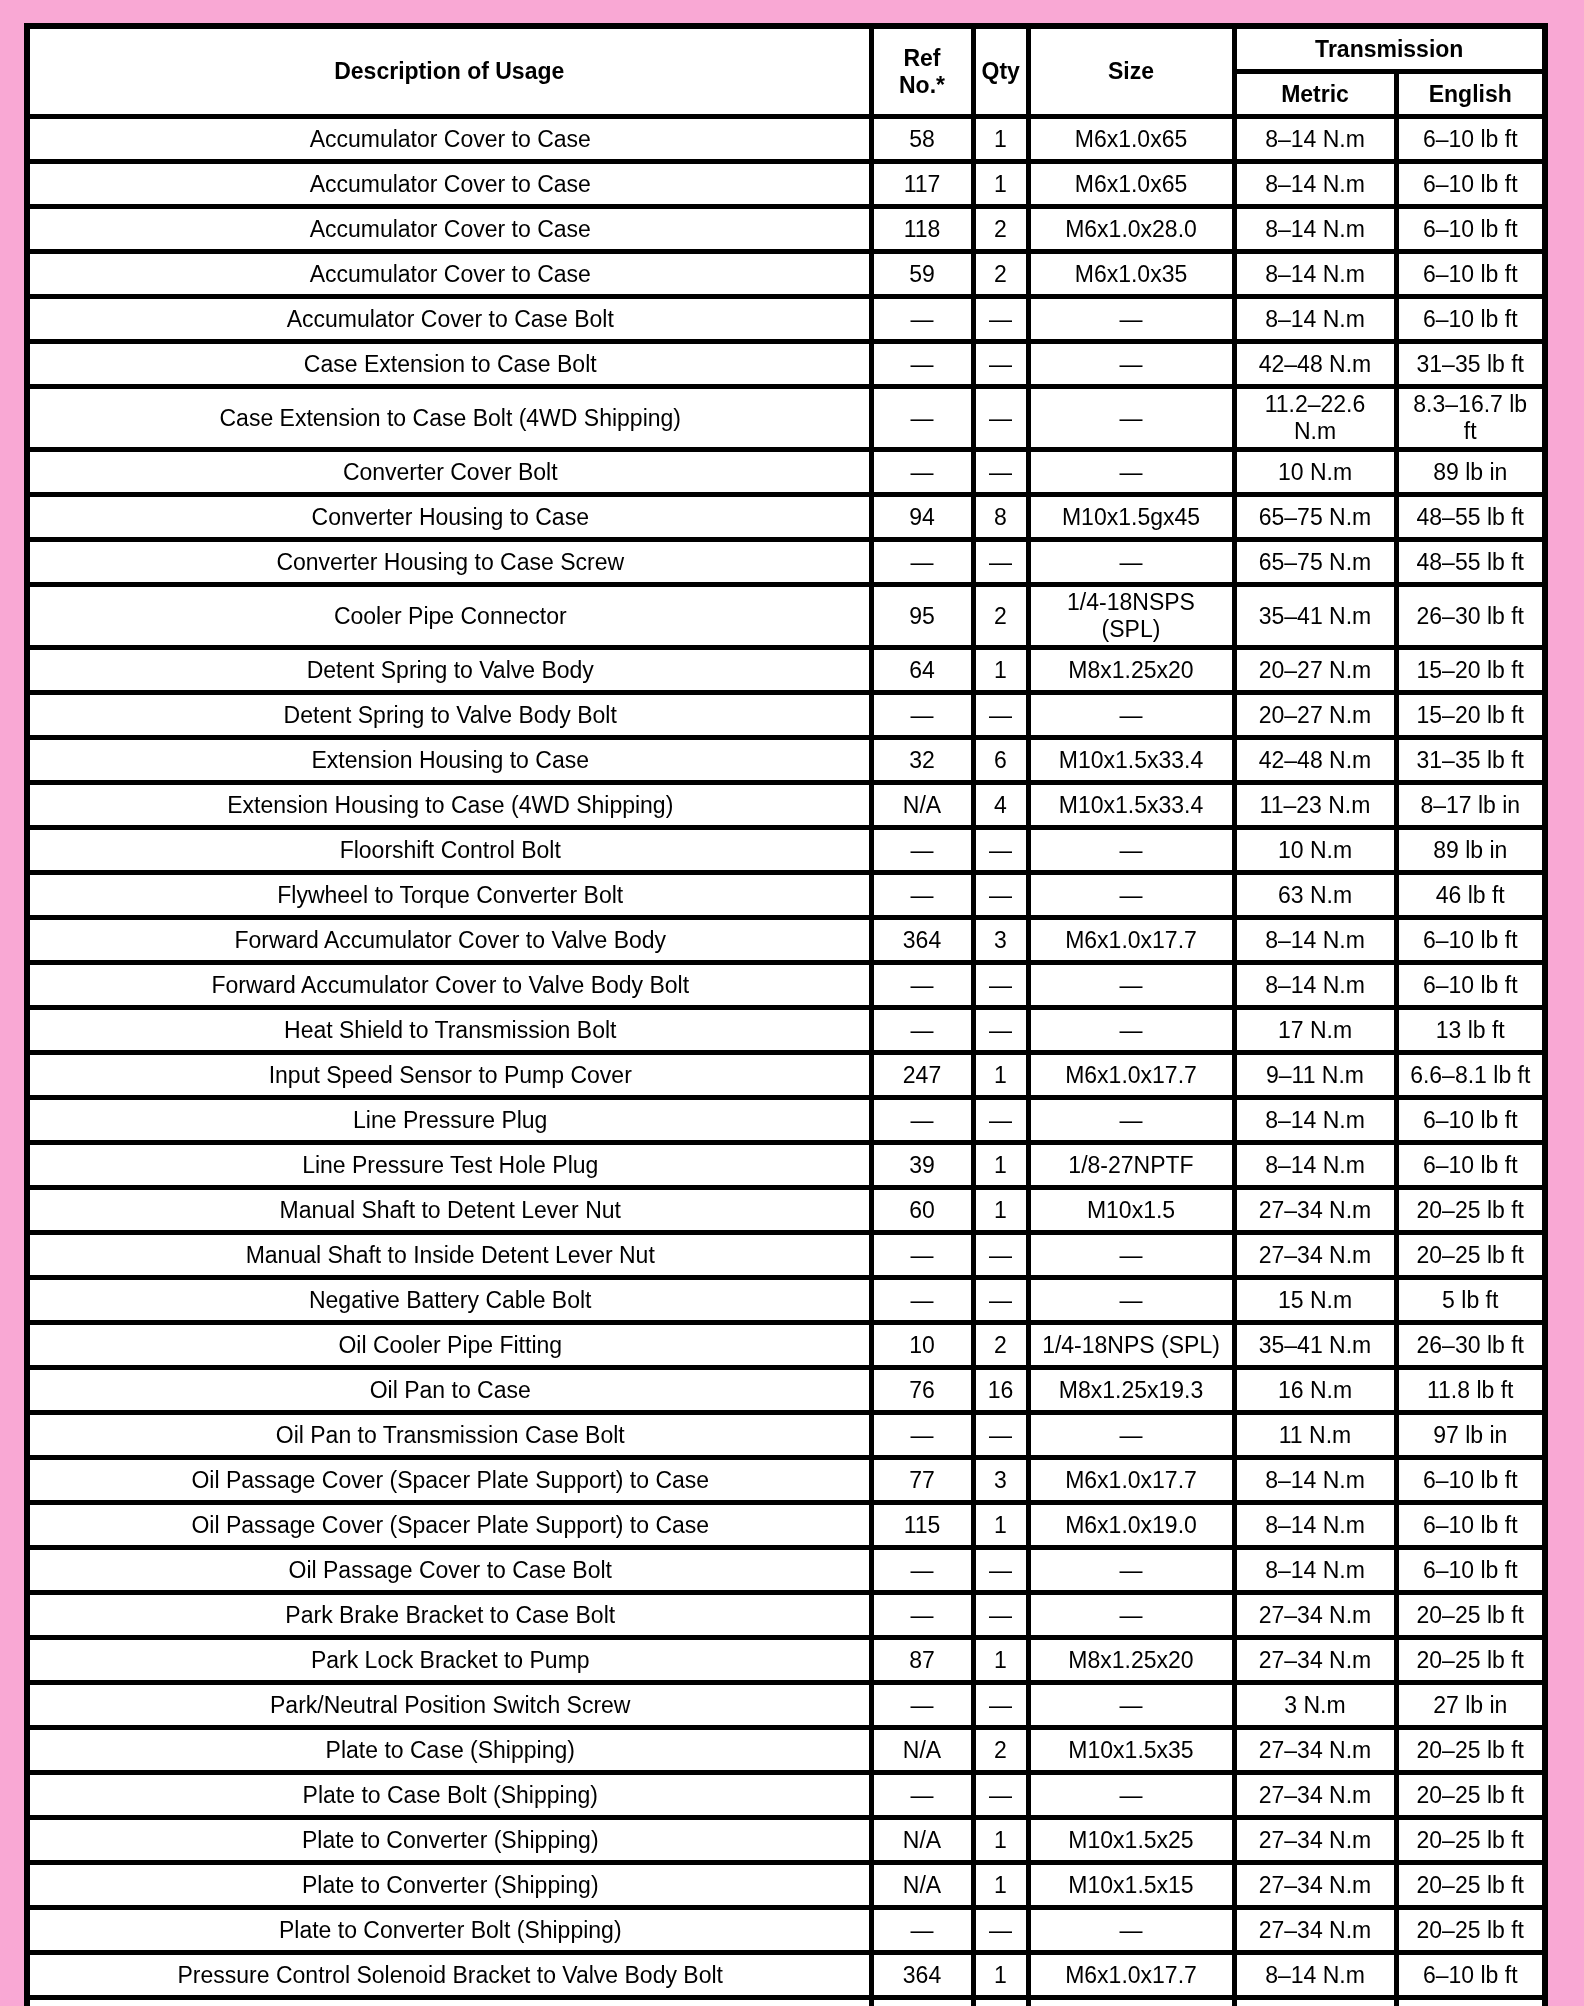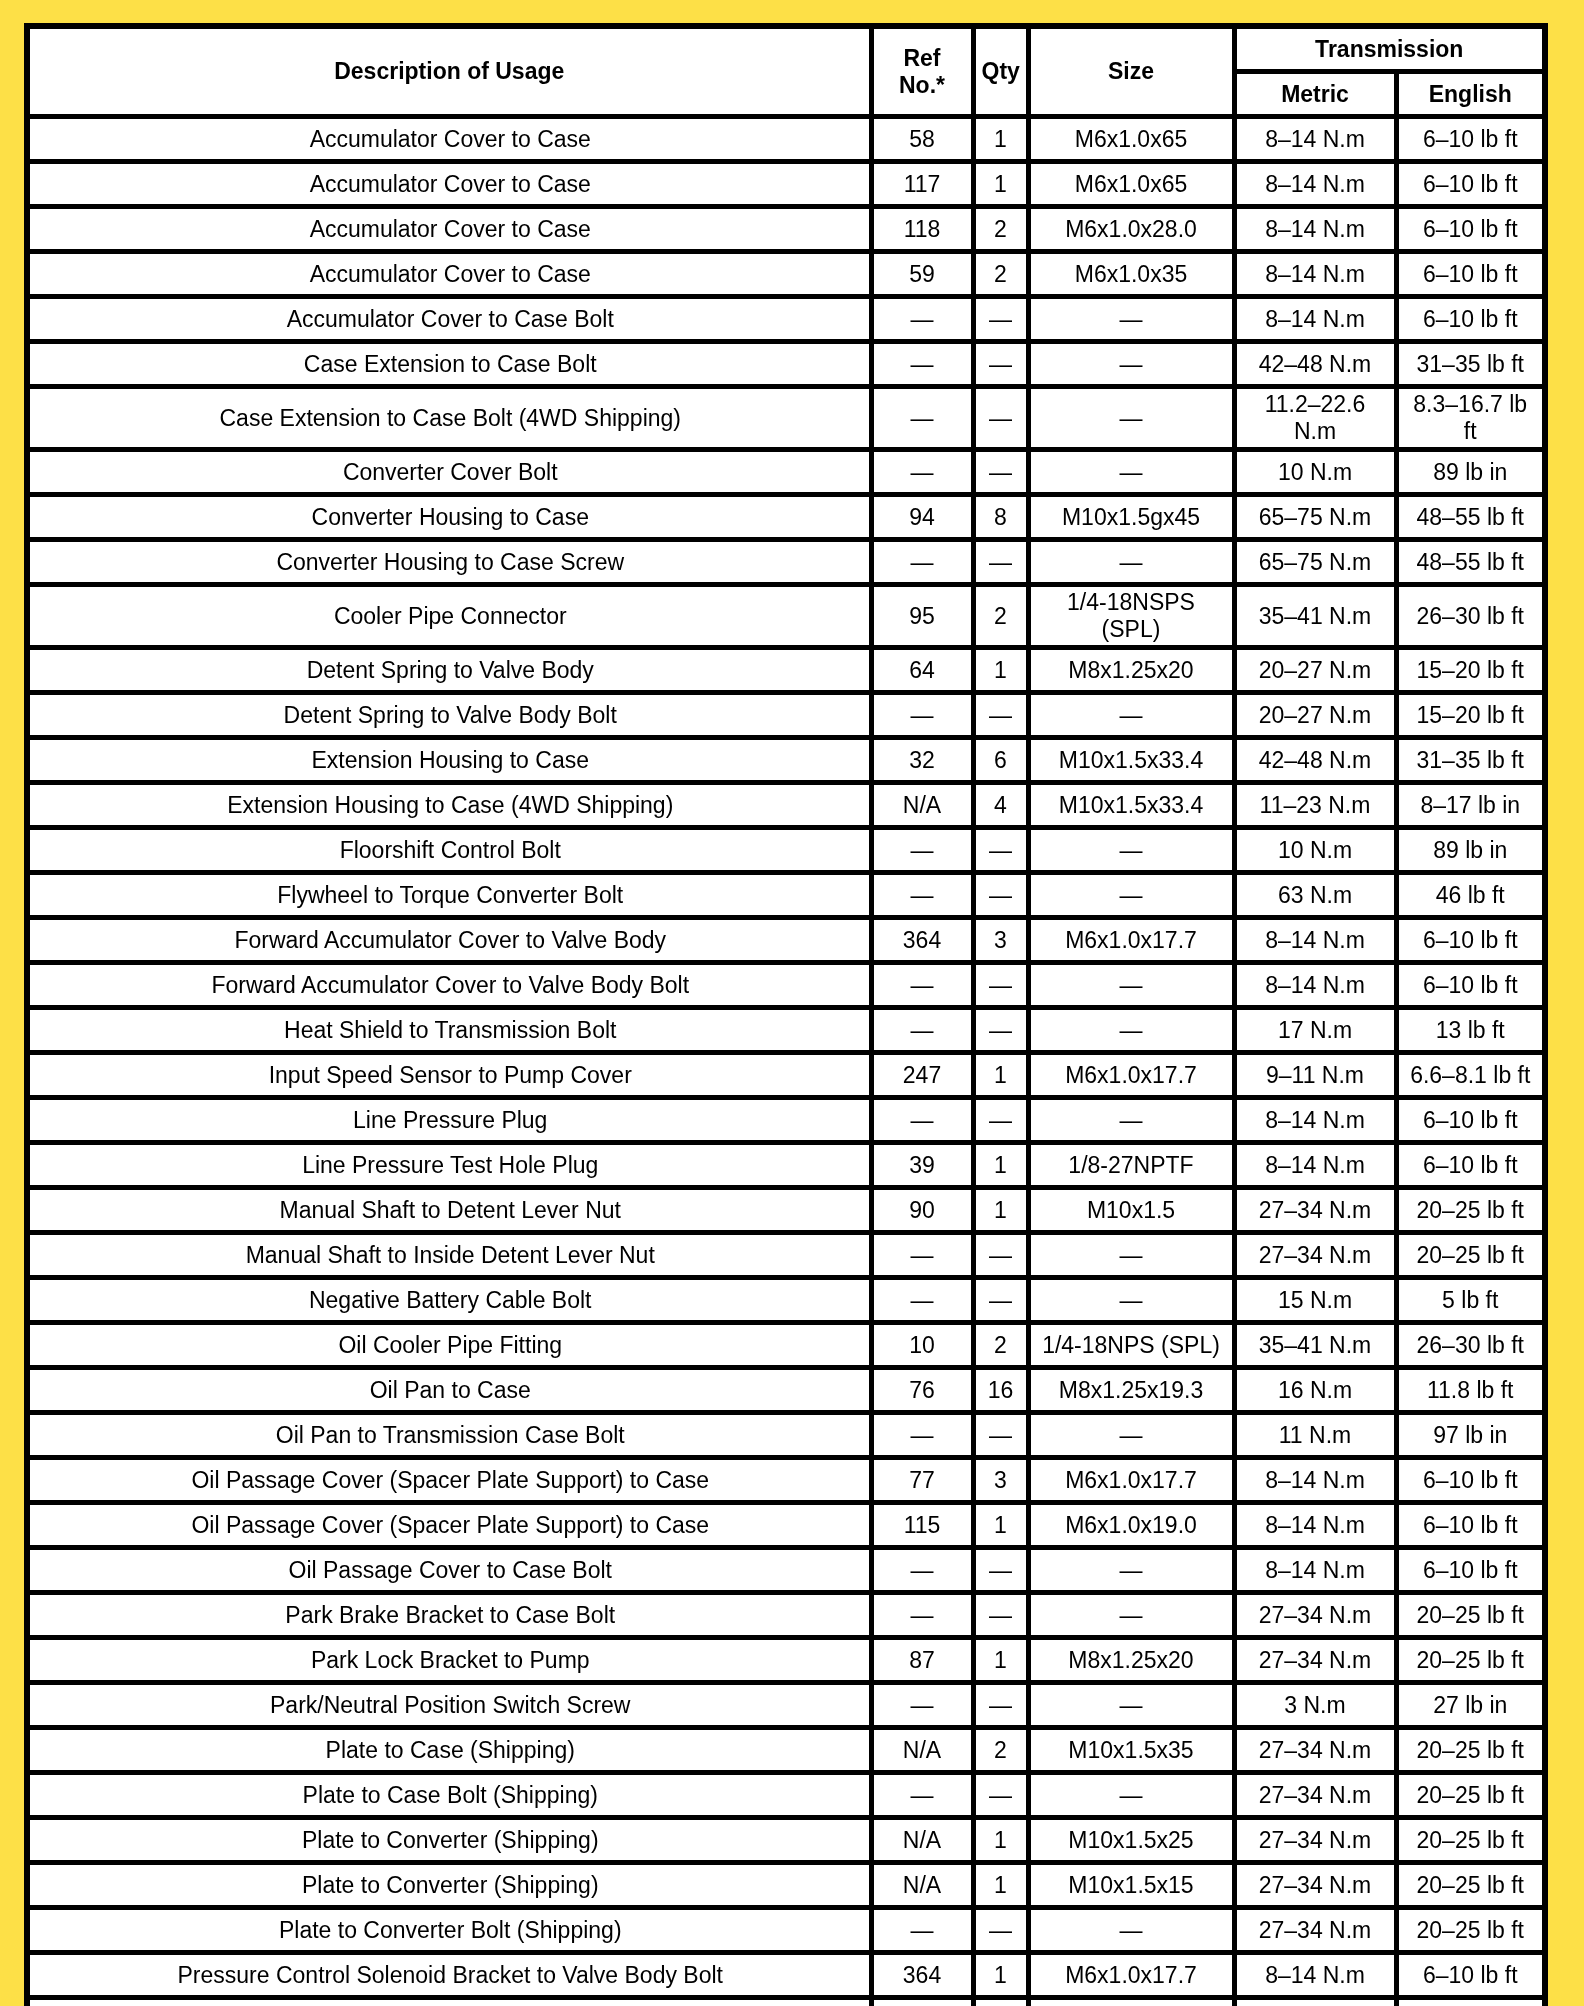--- a/index.html
+++ b/index.html
@@ -4,21 +4,21 @@
 <style>
   html, body {
     margin: 0;
     padding: 0;
     background: #ffffff;
   }
   .page {
     position: relative;
     width: 1584px;
     height: 2006px;
-    background: #fde047;
+    background: #f9a8d4;
     font-family: "Liberation Sans", "DejaVu Sans", sans-serif;
     color: #000000;
   }
   table.spec-table {
     position: absolute;
     left: 24px;
     top: 23px;
     width: 1518px;
     border-collapse: collapse;
     table-layout: fixed;
@@ -258,21 +258,21 @@
         <tr>
         <td class="desc">Line Pressure Test Hole Plug</td>
         <td>39</td>
         <td>1</td>
         <td>1/8-27NPTF</td>
         <td>8–14 N.m</td>
         <td>6–10 lb ft</td>
       </tr>
         <tr>
         <td class="desc">Manual Shaft to Detent Lever Nut</td>
-        <td>90</td>
+        <td>60</td>
         <td>1</td>
         <td>M10x1.5</td>
         <td>27–34 N.m</td>
         <td>20–25 lb ft</td>
       </tr>
         <tr>
         <td class="desc">Manual Shaft to Inside Detent Lever Nut</td>
         <td>—</td>
         <td>—</td>
         <td>—</td>

